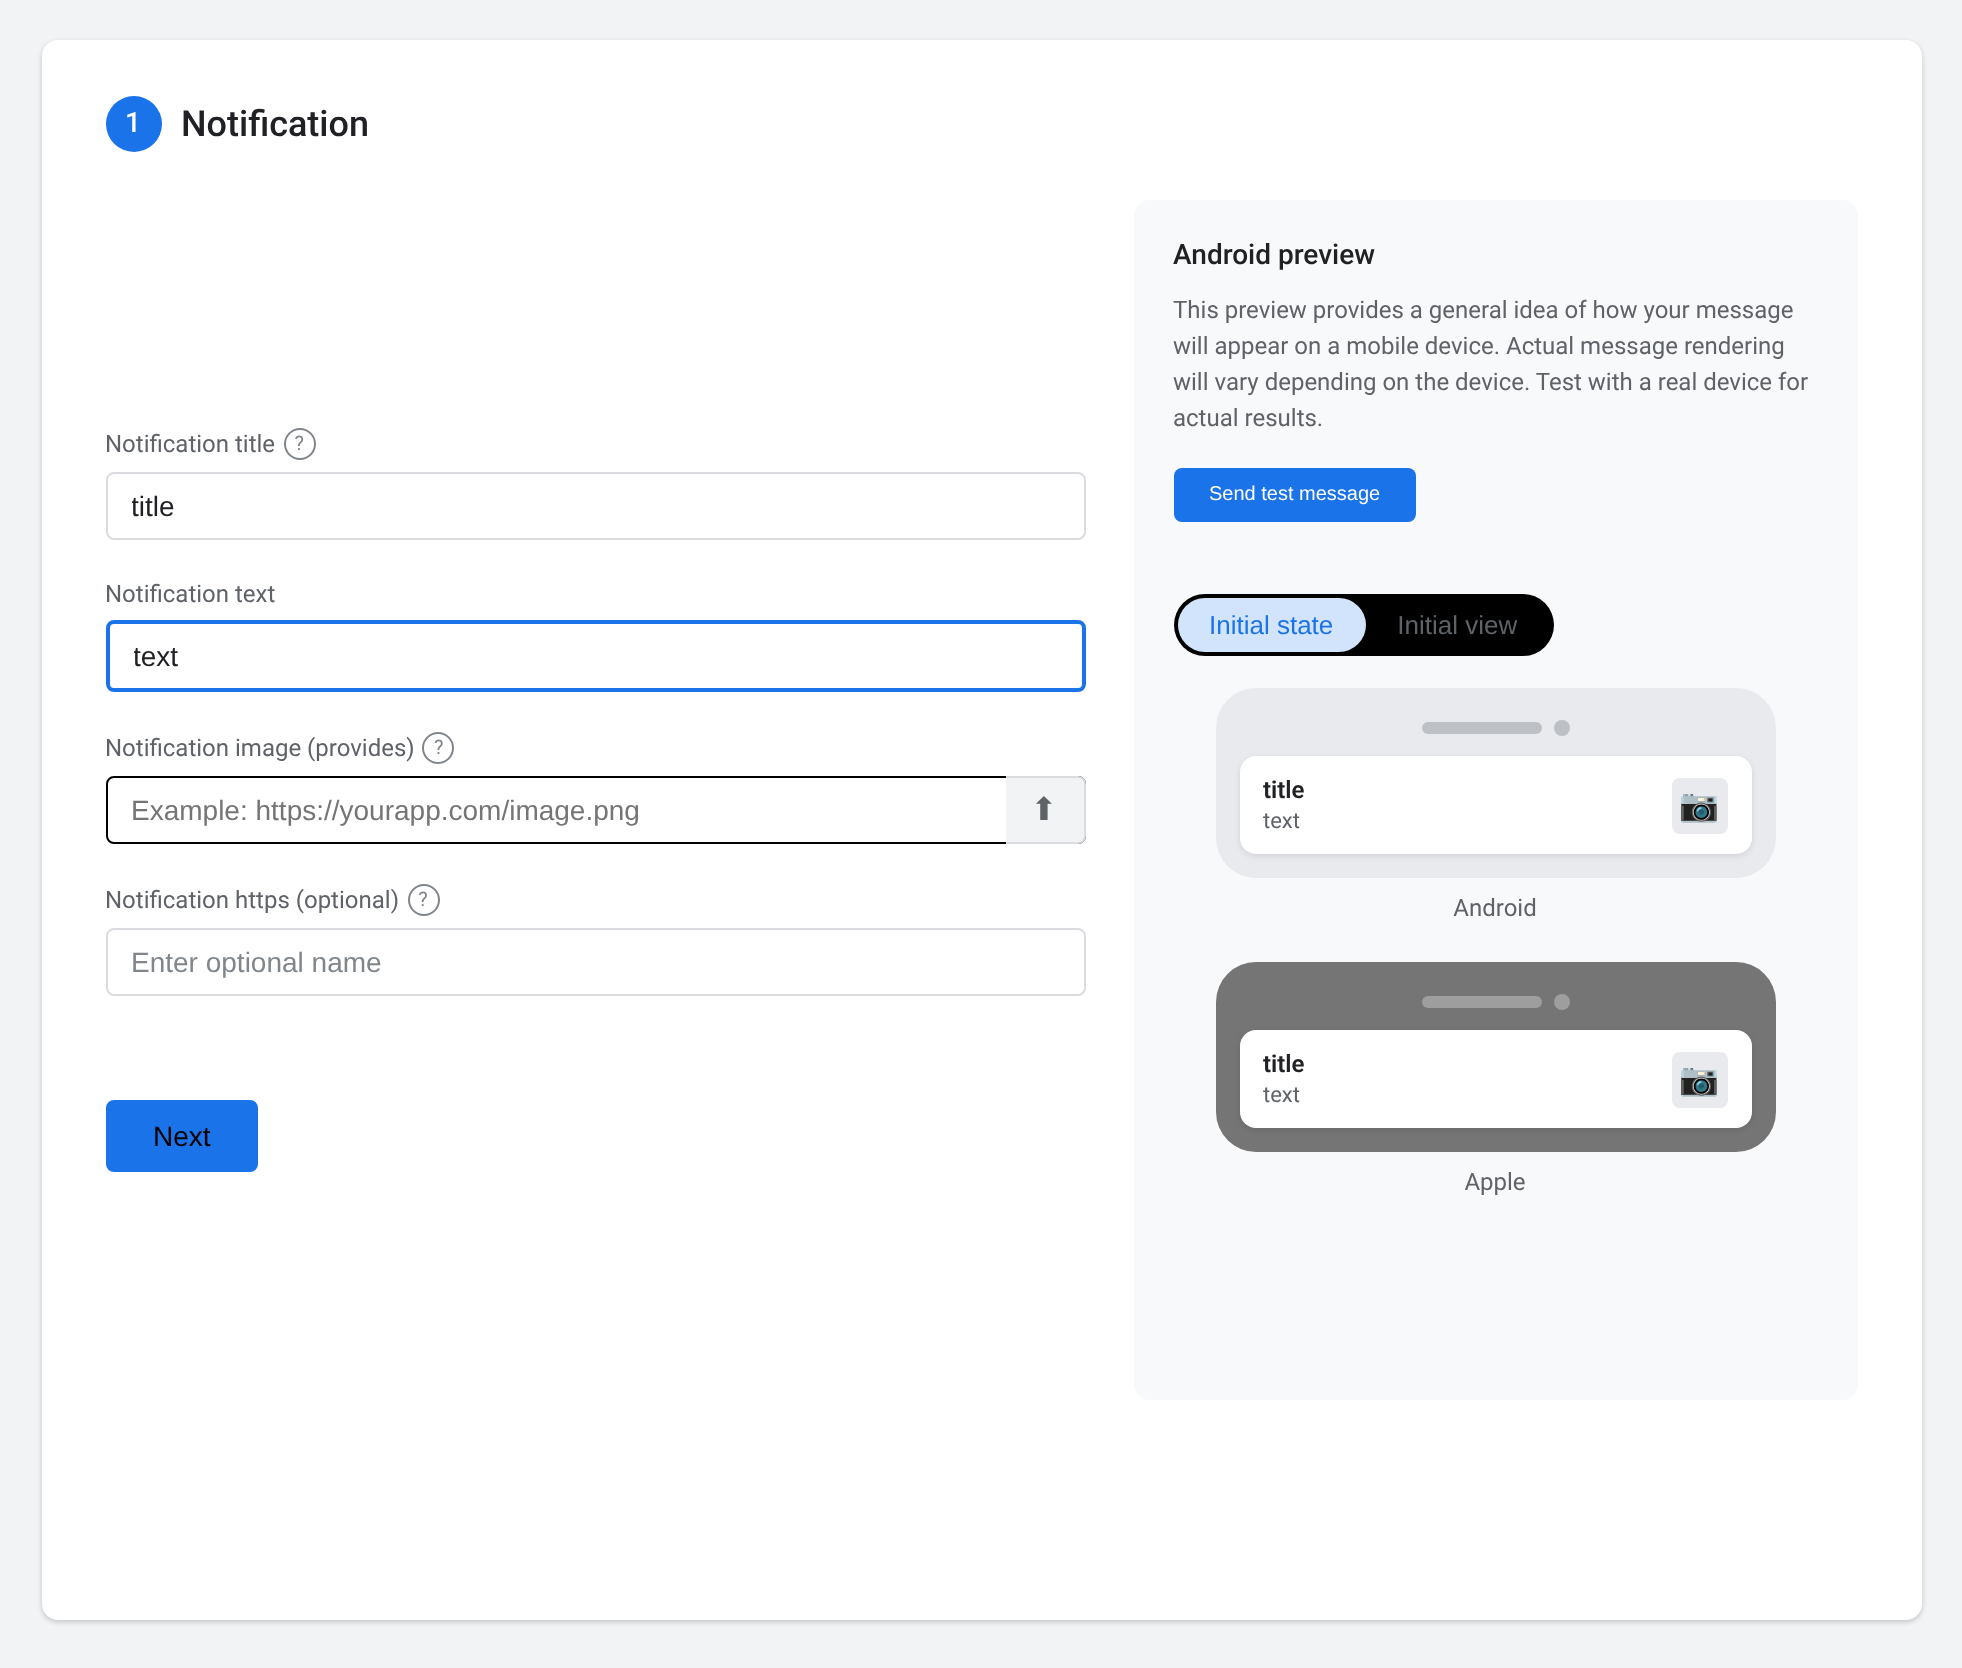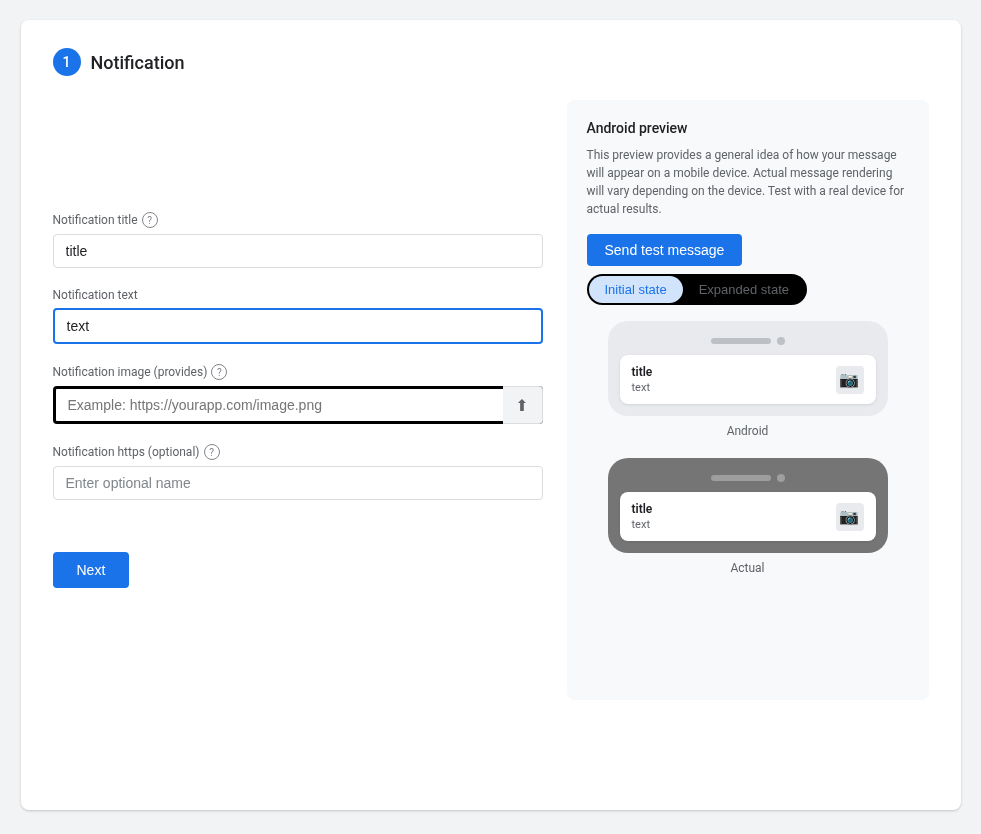--- a/index.html
+++ b/index.html
@@ -107,21 +107,21 @@
       color: #80868b;
     }
     .image-input-wrap {
       position: relative;
       display: flex;
       align-items: center;
     }
     .image-input-wrap input {
       width: 100%;
       padding: 8px 42px 8px 12px;
-      border: 3px solid #000000;
+      border: 1px solid #000000;
       border-radius: 4px;
       font-size: 14px;
       color: #80868b;
       outline: none;
       background: #fff;
     }
     .image-upload-btn {
       position: absolute;
       right: 0;
       top: 0;
@@ -153,24 +153,24 @@
       color: #5f6368;
       line-height: 1.5;
       margin-bottom: 16px;
     }
     .send-test-btn {
       background: #1a73e8;
       color: #fff;
       border: none;
       border-radius: 4px;
       padding: 8px 18px;
-      font-size: 14px;
+      font-size: 10px;
       font-weight: 500;
       cursor: pointer;
-      margin-bottom: 8px;
+      margin-bottom: 36px;
     }
     .preview-tabs {
       display: flex;
       gap: 0;
       margin-bottom: 16px;
       background: #000000;
       border-radius: 20px;
       padding: 2px;
       width: fit-content;
     }
@@ -274,21 +274,21 @@
       text-align: center;
     }
     
     .footer-actions {
       margin-top: 32px;
       display: flex;
       align-items: center;
     }
     .next-btn {
       background: #1a73e8;
-      color: #ffffff;
+      color: #000000;
       border: none;
       border-radius: 4px;
       padding: 10px 24px;
       font-size: 14px;
       font-weight: 500;
       cursor: pointer;
     }
   </style>
 </head>
 <body>
@@ -347,21 +347,21 @@
     </div>
 
     <div class="right-panel">
       <div class="preview-title">Android preview</div>
       <div class="preview-description">This preview provides a general idea of how your message will appear on a mobile device. Actual message rendering will vary depending on the device. Test with a real device for actual results.</div>
       <button class="send-test-btn">Send test message</button>
 
       
       <div class="preview-tabs">
         <button class="preview-tab active">Initial state</button>
-        <button class="preview-tab">Expanded state</button>
+        <button class="preview-tab">Initial view</button>
       </div>
 
       
       <div class="phone-mockup-container">
         <div class="phone-mockup">
           <div class="phone-top-bar">
             <div class="phone-pill"></div>
             <div class="phone-dot"></div>
           </div>
           <div class="notification-card">
@@ -387,18 +387,18 @@
           <div class="notification-card">
             <div class="notif-content">
               <div class="notif-title">title</div>
               <div class="notif-text">text</div>
             </div>
             <div class="notif-image-placeholder">
               <span class="image-icon">📷</span>
             </div>
           </div>
         </div>
-        <div class="device-label">Actual</div>
+        <div class="device-label">Apple</div>
       </div>
 
     </div>
   </div>
 </div>
 
 </body></html>

